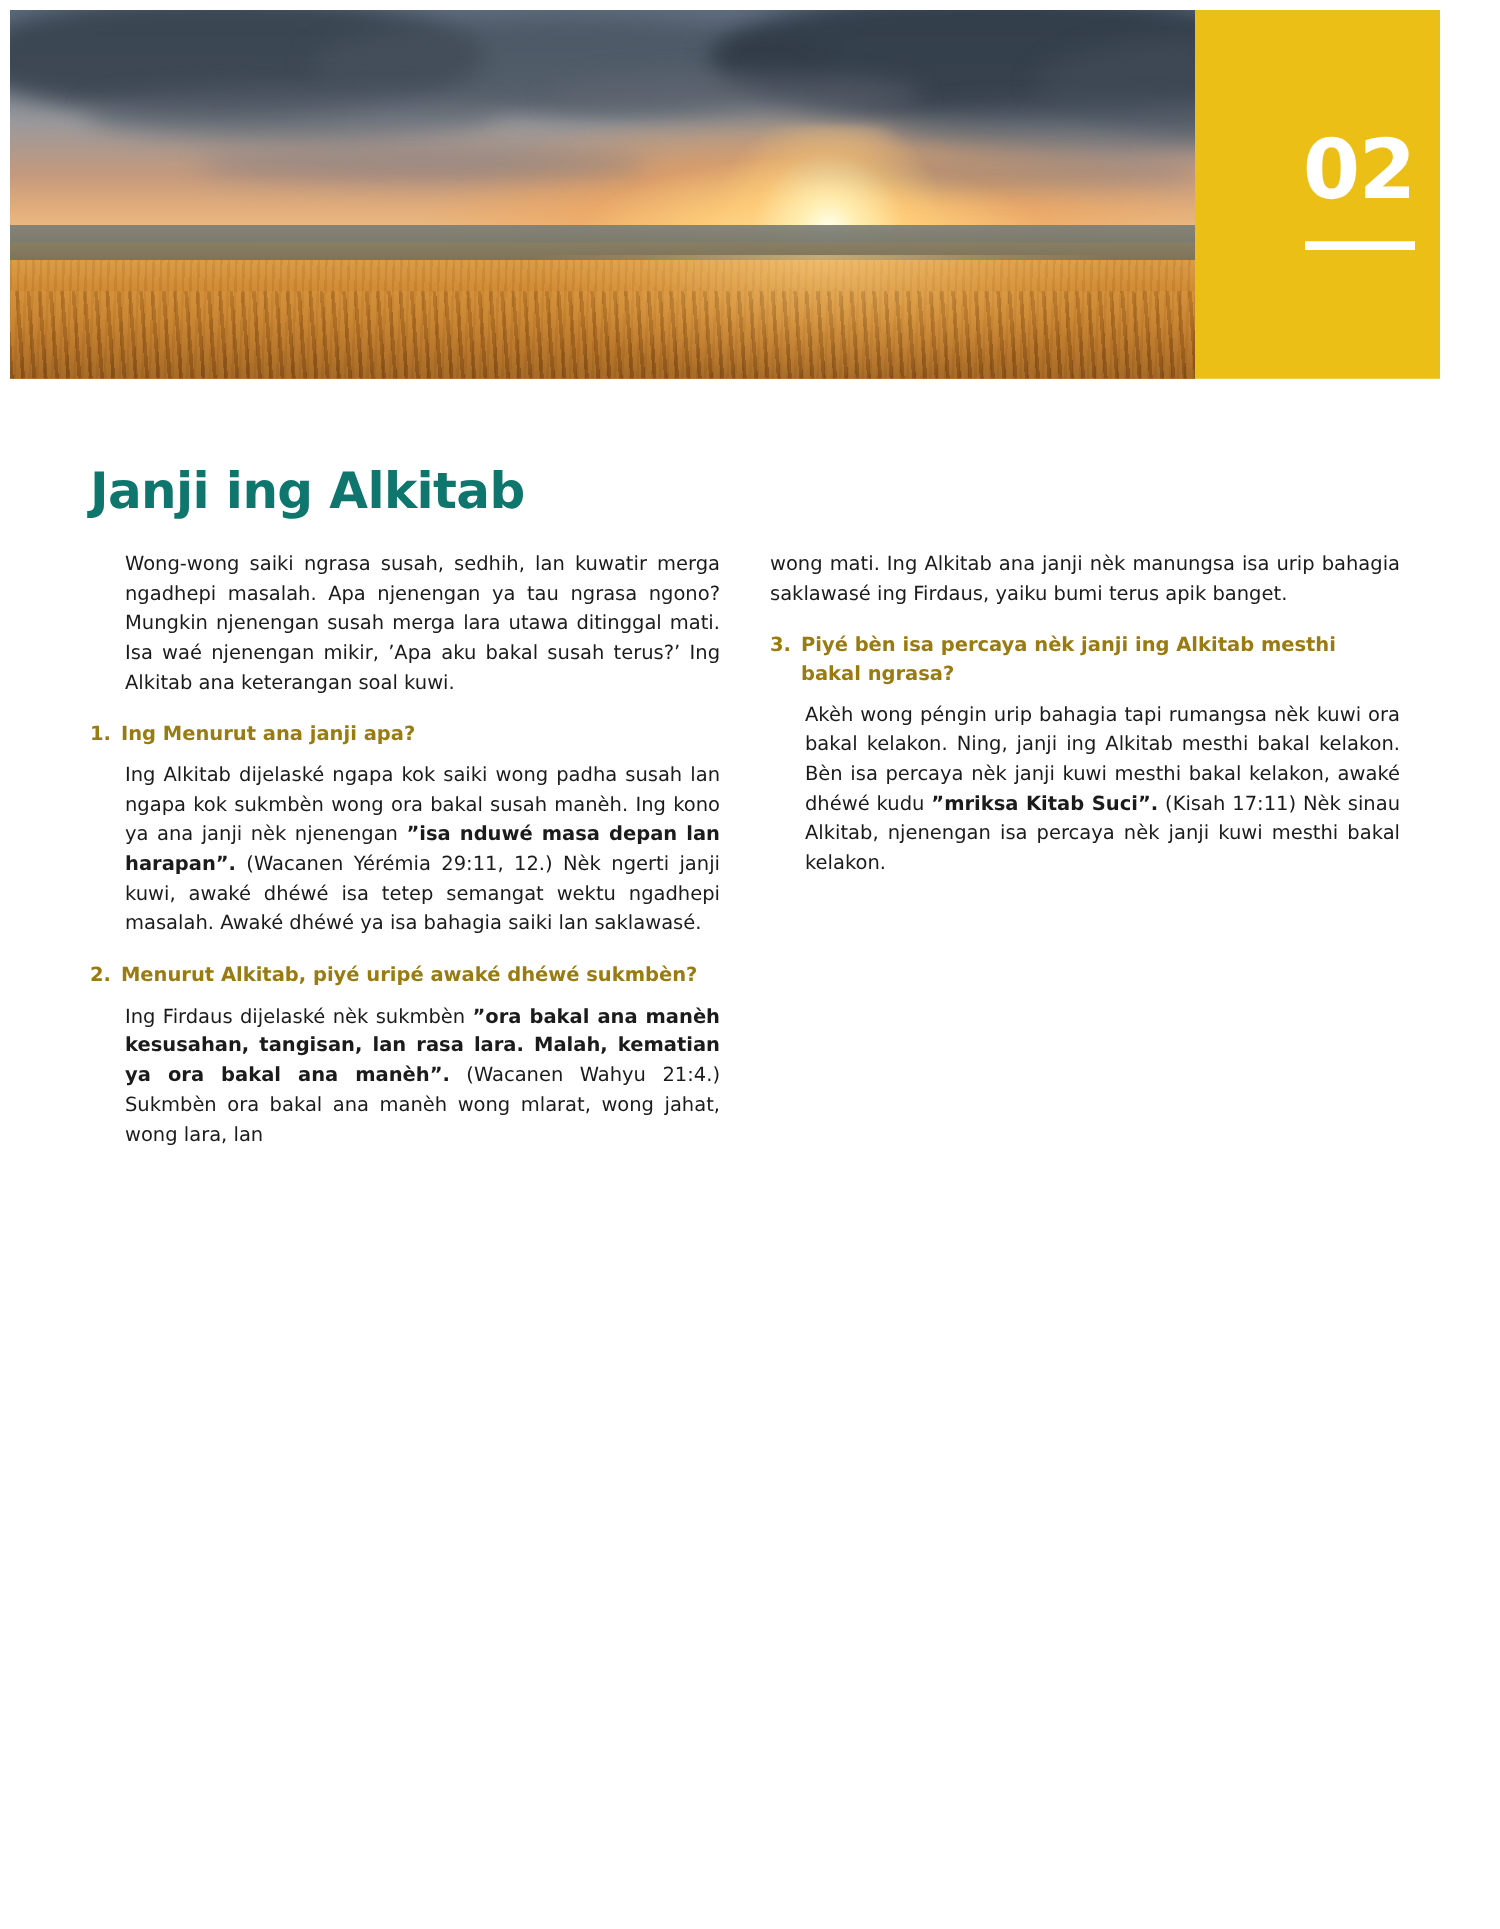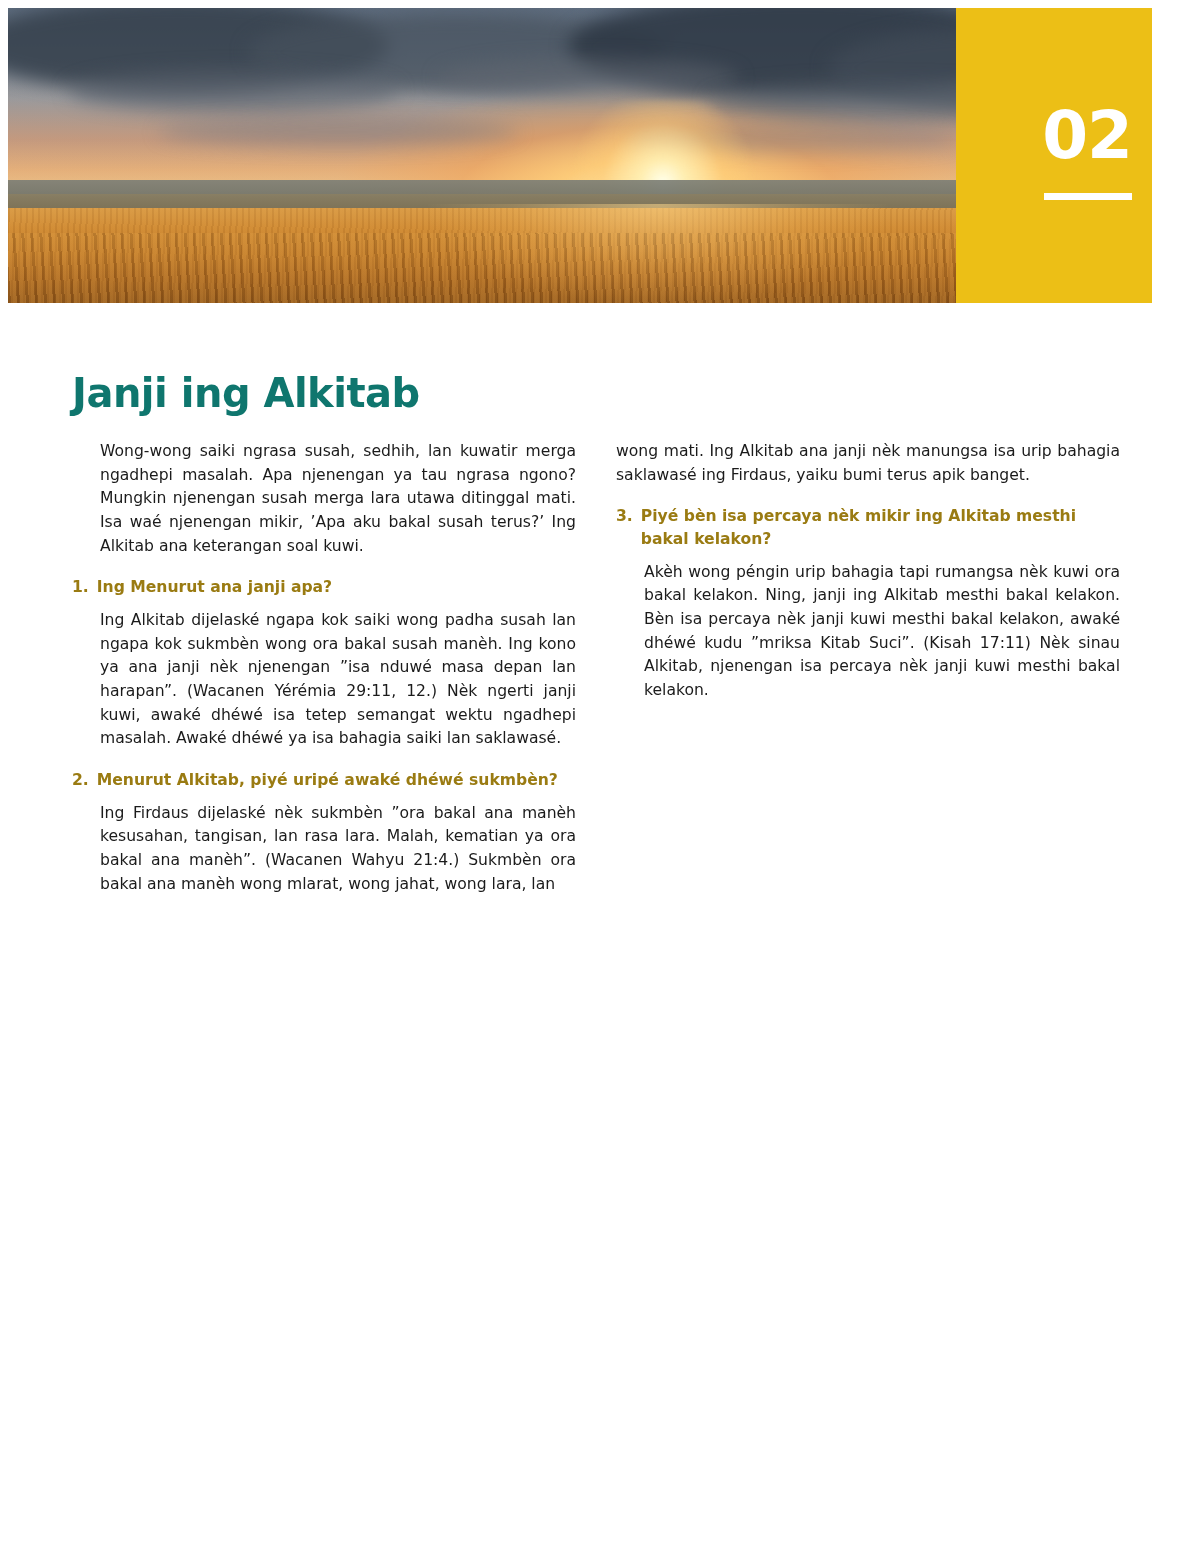--- a/index.html
+++ b/index.html
@@ -162,21 +162,21 @@
     line-height: 1.52;
     color: #1b1b1b;
     text-align: justify;
     text-justify: inter-word;
     hyphens: manual;
   }
   .body-indent {
     padding-left: 28px;
   }
   .gap { height: 18px; }
-  b, .bold { font-weight: normal; }
+  b, .bold { font-weight: bold; }
 
   .qitem {
     display: flex;
     gap: 8px;
     color: #9a7b12;
     font-weight: bold;
     font-size: 15.6px;
     line-height: 1.45;
     margin-bottom: 10px;
   }
@@ -244,21 +244,21 @@
     </div>
 
     <div class="col">
 
       <p>wong mati. Ing Alkitab ana janji nèk manungsa isa urip bahagia saklawasé ing Firdaus, yaiku bumi terus apik banget.</p>
 
       <div class="gap"></div>
 
       <div class="qitem">
         <span class="qnum">3.</span>
-        <span class="qtext">Piyé bèn isa percaya nèk mikir ing Alkitab mesthi bakal kelakon?</span>
+        <span class="qtext">Piyé bèn isa percaya nèk janji ing Alkitab mesthi bakal ngrasa?</span>
       </div>
 
       <p class="body-indent"><span>Akèh wong péngin urip bahagia tapi rumangsa nèk kuwi ora bakal kelakon. Ning, janji ing Alkitab mesthi bakal kelakon. Bèn isa percaya nèk janji kuwi mesthi bakal kelakon, awaké dhéwé kudu </span><b>”mriksa Kitab Suci”.</b><span> (Kisah 17:11) Nèk sinau Alkitab, njenengan isa percaya nèk janji kuwi mesthi bakal kelakon.</span></p>
 
     </div>
 
   </div>
 
 </div>
 

